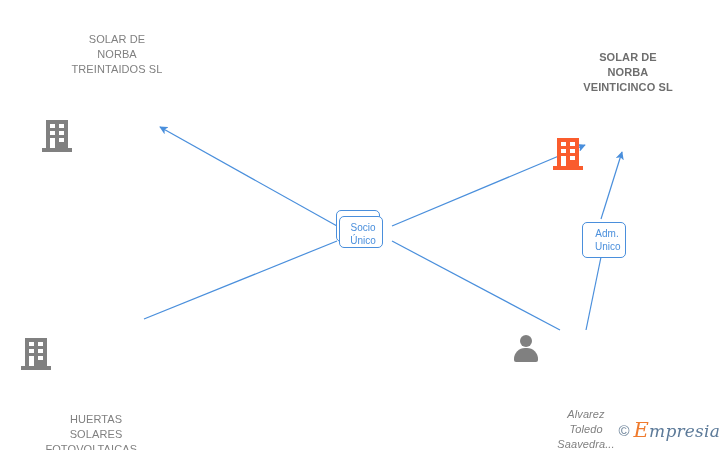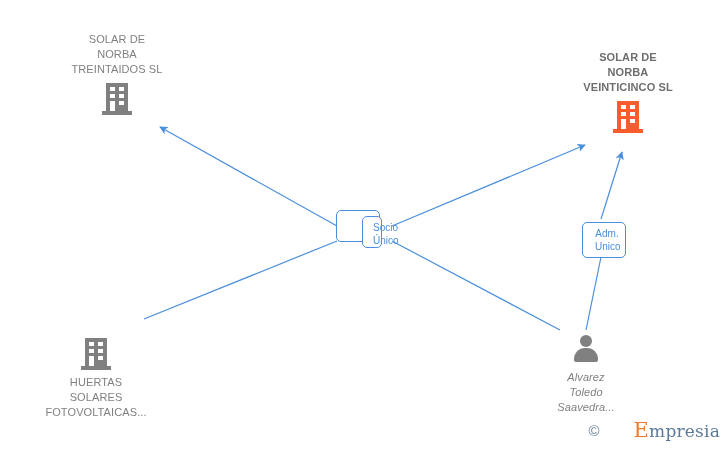--- a/index.html
+++ b/index.html
@@ -24,22 +24,22 @@
     top: 0;
     width: 728px;
     height: 450px;
   }
 
   
   .node {
     position: absolute;
     display: flex;
     flex-direction: column;
-    align-items: center;
     width: 150px;
+    gap: 37px;
   }
   .node .label {
     font-size: 11px;
     line-height: 15px;
     text-align: center;
     color: #808080;
     letter-spacing: .1px;
     white-space: pre-line;
   }
   .node.highlight .label {
@@ -141,24 +141,24 @@
     gap: 4px;
     font-size: 17px;
     color: #5c7a99;
   }
   #watermark .cmark {
     font-size: 15px;
     color: #6b8299;
   }
   #watermark .wordmark {
     font-family: "DejaVu Serif", serif;
+    font-style: italic;
     font-size: 17px;
     color: #5c7a99;
     letter-spacing: .2px;
-    margin-left: 30px;
   }
   #watermark .wordmark .cap {
     color: #ef7b2e;
     font-size: 21px;
   }
 </style>
 </head>
 <body>
 
 <div id="canvas">
@@ -245,21 +245,21 @@
       </div>
     </div>
     <div class="label" style="margin-top:5px;">Alvarez
 Toledo
 Saavedra...</div>
   </div>
 
   <div class="relbox ghost" style="left:336px; top:210px; width:44px; height:32px;">Socio
 Único</div>
 
-  <div class="relbox" style="left:362px; top:216px; width:20px; height:32px;padding-left:10px;">Socio
+  <div class="relbox" style="left:339px; top:216px; width:44px; height:32px;padding-left:10px;">Socio
 Único</div>
 
   <div class="relbox" style="left:582px; top:222px; width:44px; height:36px;padding-left:12px;">Adm.
 Unico</div>
 
   <div id="watermark">
     <span class="cmark">©</span>
     <span class="wordmark"><span class="cap">E</span><span>mpresia</span></span>
   </div>
 

